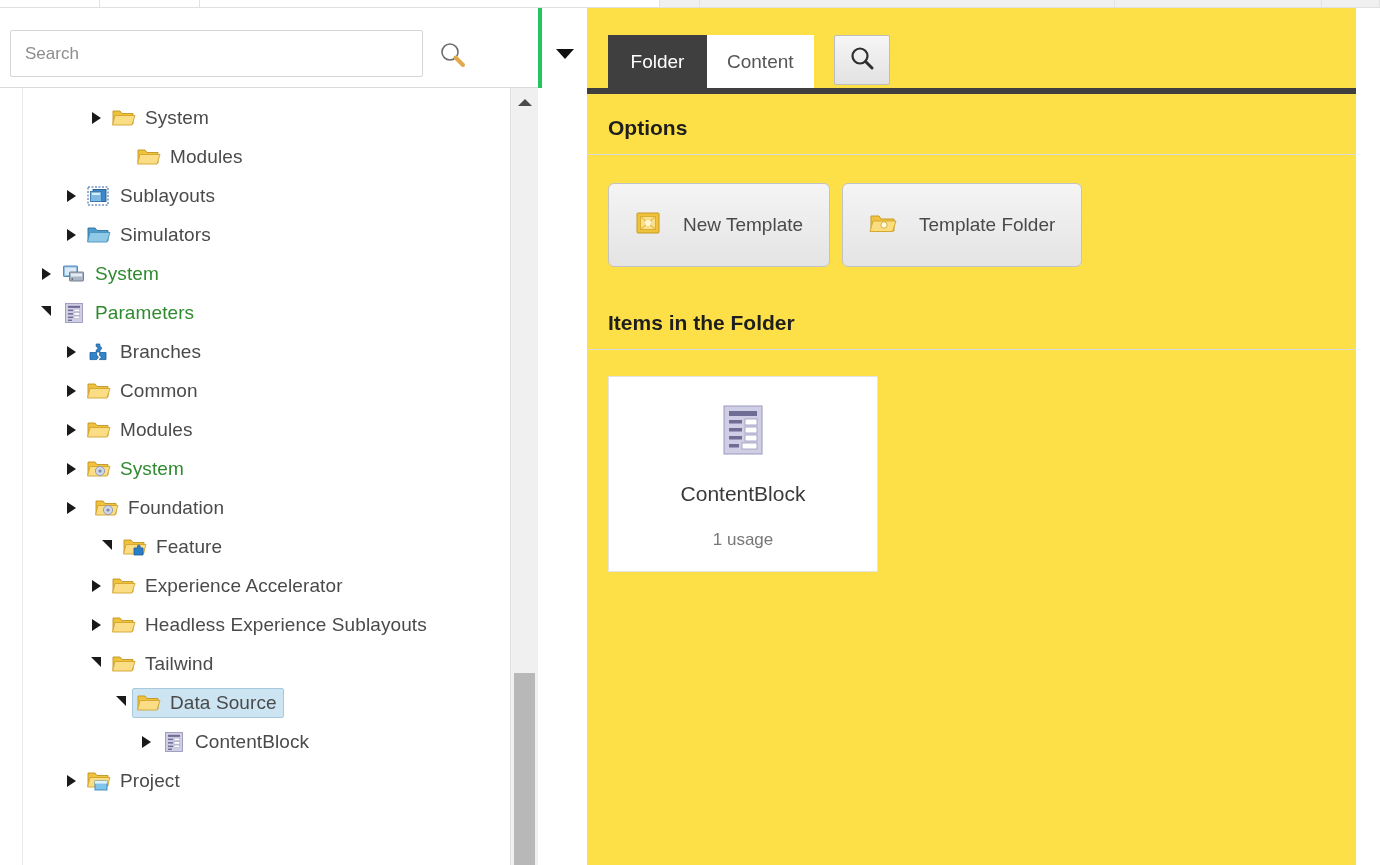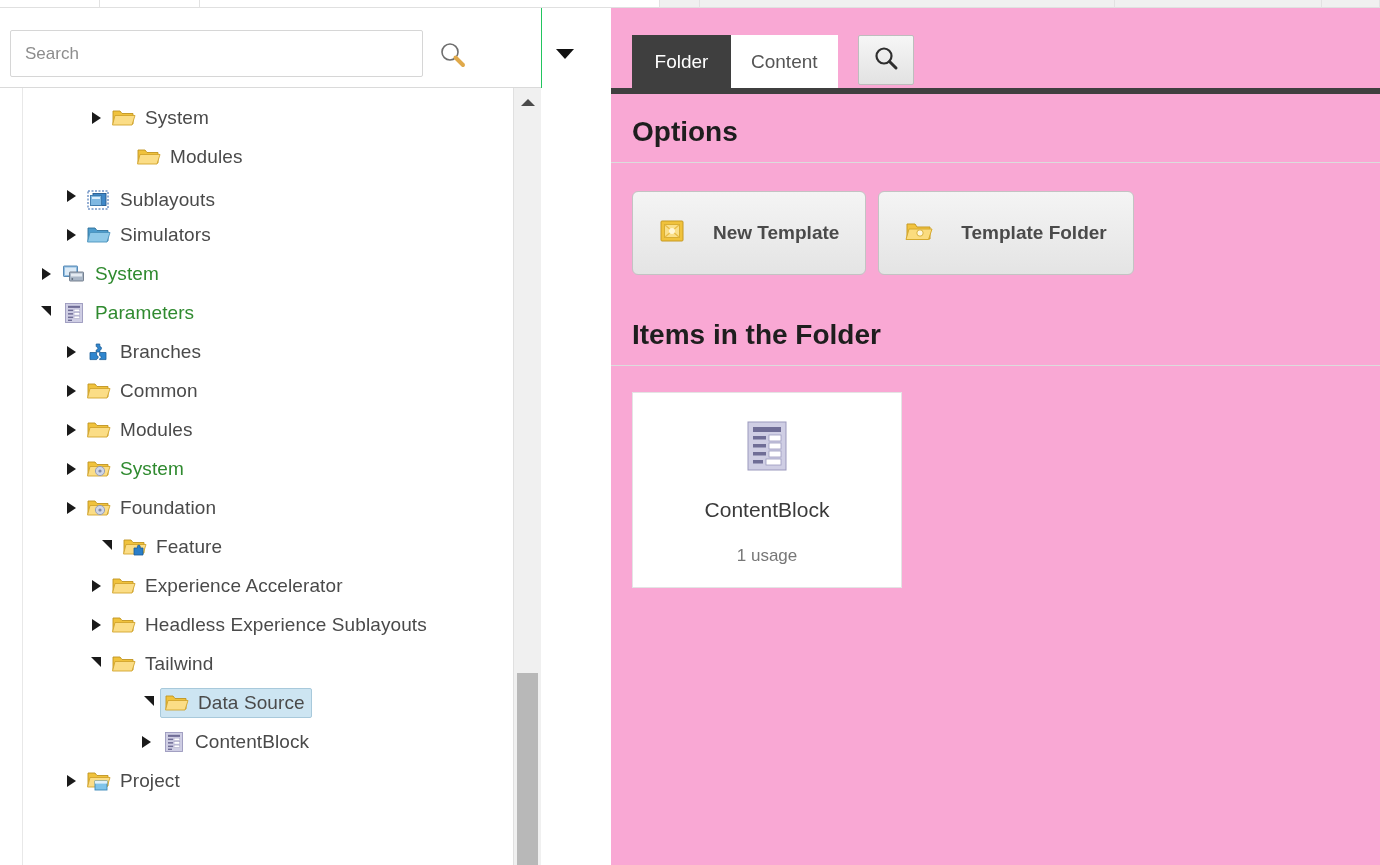--- a/index.html
+++ b/index.html
@@ -24,21 +24,21 @@
     border-right: 1px solid #e2e2e2;
     border-bottom: 1px solid #e0e0e0;
   }
   .top-strip .seg.shaded { background: #f0f0f0; }
 
   
   .left-panel {
     position: absolute; top: 8px; left: 0;
     width: 542px; height: 857px;
     background: #7dd3fc;
-    border-right: 1px solid #22c55e;
+    border-right: 4px solid #22c55e;
   }
   .search-bar {
     position: relative;
     height: 80px;
     border-bottom: 1px solid #dadada;
     background: #ffffff;
   }
   .search-input {
     position: absolute; left: 10px; top: 22px;
     width: 413px; height: 47px;
@@ -149,23 +149,23 @@
     border-bottom: 7px solid #4a4a4a;
   }
   .vscroll .thumb {
     position: absolute; left: 3px; width: 21px;
     background: #b8b8b8;
     cursor: pointer;
   }
 
   
   .right-panel {
-    position: absolute; top: 8px; left: 611px;
+    position: absolute; top: 8px; left: 587px;
     width: 769px; height: 857px;
-    background: #f9a8d4;
+    background: #fde047;
   }
   .tabbar {
     position: relative;
     height: 80px;
     padding-left: 21px;
     display: flex;
     align-items: flex-end;
   }
   .tab {
     height: 53px;
@@ -186,40 +186,39 @@
     border-radius: 2px;
     display: flex; align-items: center; justify-content: center;
     cursor: pointer;
   }
   .darkbar {
     position: absolute; top: 80px; left: 0; width: 769px; height: 6px;
     background: #3f3f3f;
   }
 
   .section-title {
-    font-size: 28px;
+    font-size: 21px;
     font-weight: bold;
     color: #1e1e1e;
     padding: 28px 0 14px 21px;
   }
   .hr { height: 1px; background: #dcdcdc; margin: 0; }
 
   .options-body { padding: 28px 0 0 21px; display: flex; gap: 12px; }
   .opt-btn {
     height: 84px;
     display: inline-flex; align-items: center;
     padding: 0 26px;
     background: linear-gradient(#f4f4f4, #e4e4e4);
     border: 1px solid #c3c3c3;
     border-radius: 6px;
     font-size: 19px;
     color: #4a4a4a;
     cursor: pointer;
-    gap: 28px;
-    font-weight: bold;
+    gap: 22px;
   }
 
   .items-body { padding: 26px 0 0 21px; }
   .item-card {
     width: 270px; height: 196px;
     background: #ffffff;
     border: 1px solid #e4e4e4;
     display: flex; flex-direction: column;
     align-items: center;
     cursor: pointer;
@@ -284,21 +283,21 @@
           <div class="row" style="padding-left: 110px;">
             <div class="twisty"></div>
             <div class="node">
               <svg width="24" height="22" viewBox="0 0 24 22" class="ico">
                 <path d="M1 4 L8 4 L10 6.5 L21 6.5 L21 17 L1 17 Z" fill="#f0c23c" stroke="#c09420" stroke-width="0.9"></path>
                 <path d="M3 8.5 L23 8.5 L20 18 L0.5 18 Z" fill="#fbdd86" stroke="#d2a52c" stroke-width="0.9"></path>
               </svg>
               <span class="lbl">Modules</span>
             </div>
           </div>
-          <div class="row" style="padding-left: 60px; align-items: flex-end;">
+          <div class="row" style="padding-left: 60px;">
             <div class="twisty">
               <span class="tri-right"></span>
             </div>
             <div class="node">
               <svg width="24" height="22" viewBox="0 0 24 22" class="ico">
                 <rect x="1" y="2" width="20" height="18" fill="none" stroke="#2a5fa8" stroke-width="1" stroke-dasharray="2,1.5"></rect>
                 <rect x="6" y="4.5" width="13" height="12" fill="#3f88c8" stroke="#245a8f" stroke-width="0.9"></rect>
                 <rect x="3.5" y="6.5" width="11" height="10" fill="#7fb8e2" stroke="#3a77ab" stroke-width="0.9"></rect>
                 <rect x="5" y="8" width="8" height="2" fill="#dbeefc"></rect>
               </svg>
@@ -395,21 +394,21 @@
             <div class="node">
               <svg width="24" height="22" viewBox="0 0 24 22" class="ico">
                 <path d="M1 4 L8 4 L10 6.5 L21 6.5 L21 17 L1 17 Z" fill="#f0c23c" stroke="#c09420" stroke-width="0.9"></path>
                 <path d="M3 8.5 L23 8.5 L20 18 L0.5 18 Z" fill="#fbdd86" stroke="#d2a52c" stroke-width="0.9"></path>
                 <circle cx="13" cy="13" r="4.6" fill="#cfd6e8" stroke="#8e97b3" stroke-width="0.9"></circle>
                 <circle cx="13" cy="13" r="1.6" fill="#7d87a6"></circle>
               </svg>
               <span class="lbl green">System</span>
             </div>
           </div>
-          <div class="row" style="padding-left: 60px;">
+          <div class="row" style="padding-left: 60px; gap: 8px;">
             <div class="twisty">
               <span class="tri-right"></span>
             </div>
             <div class="node">
               <svg width="24" height="22" viewBox="0 0 24 22" class="ico">
                 <path d="M1 4 L8 4 L10 6.5 L21 6.5 L21 17 L1 17 Z" fill="#f0c23c" stroke="#c09420" stroke-width="0.9"></path>
                 <path d="M3 8.5 L23 8.5 L20 18 L0.5 18 Z" fill="#fbdd86" stroke="#d2a52c" stroke-width="0.9"></path>
                 <circle cx="13" cy="13" r="4.6" fill="#cfd6e8" stroke="#8e97b3" stroke-width="0.9"></circle>
                 <circle cx="13" cy="13" r="1.6" fill="#7d87a6"></circle>
               </svg>
@@ -458,21 +457,21 @@
               <span class="tri-down"></span>
             </div>
             <div class="node">
               <svg width="24" height="22" viewBox="0 0 24 22" class="ico">
                 <path d="M1 4 L8 4 L10 6.5 L21 6.5 L21 17 L1 17 Z" fill="#f0c23c" stroke="#c09420" stroke-width="0.9"></path>
                 <path d="M3 8.5 L23 8.5 L20 18 L0.5 18 Z" fill="#fbdd86" stroke="#d2a52c" stroke-width="0.9"></path>
               </svg>
               <span class="lbl">Tailwind</span>
             </div>
           </div>
-          <div class="row" style="padding-left: 110px; margin-left: 28px;">
+          <div class="row" style="padding-left: 110px;">
             <div class="twisty">
               <span class="tri-down"></span>
             </div>
             <div class="node sel">
               <svg width="24" height="22" viewBox="0 0 24 22" class="ico">
                 <path d="M1 4 L8 4 L10 6.5 L21 6.5 L21 17 L1 17 Z" fill="#f0c23c" stroke="#c09420" stroke-width="0.9"></path>
                 <path d="M3 8.5 L23 8.5 L20 18 L0.5 18 Z" fill="#fbdd86" stroke="#d2a52c" stroke-width="0.9"></path>
               </svg>
               <span class="lbl">Data Source</span>
             </div>

